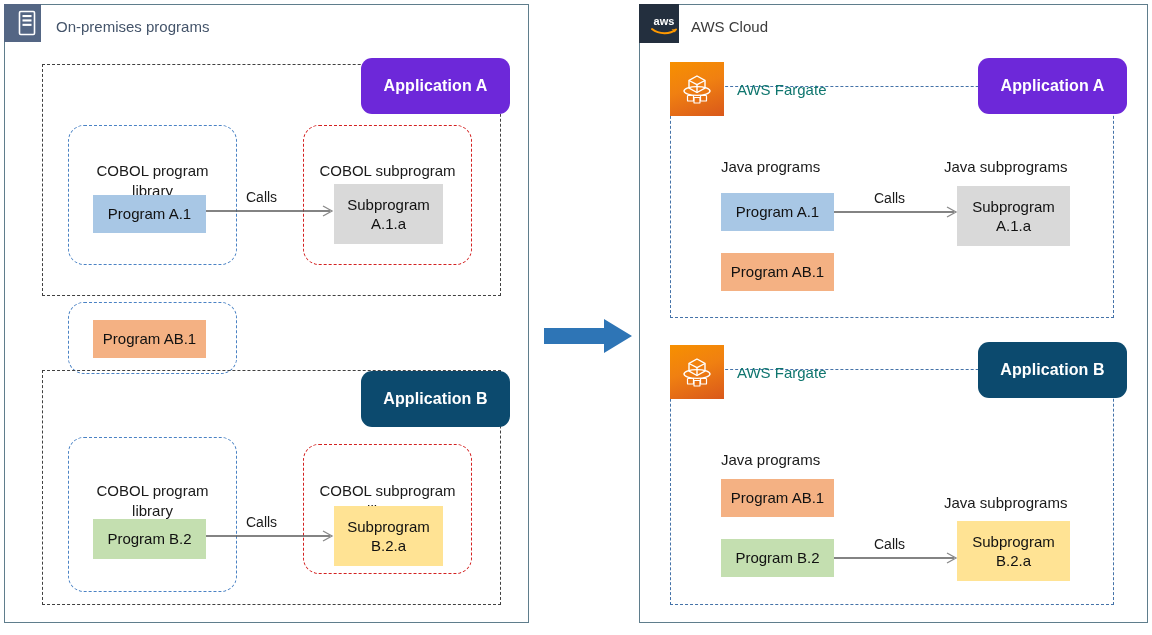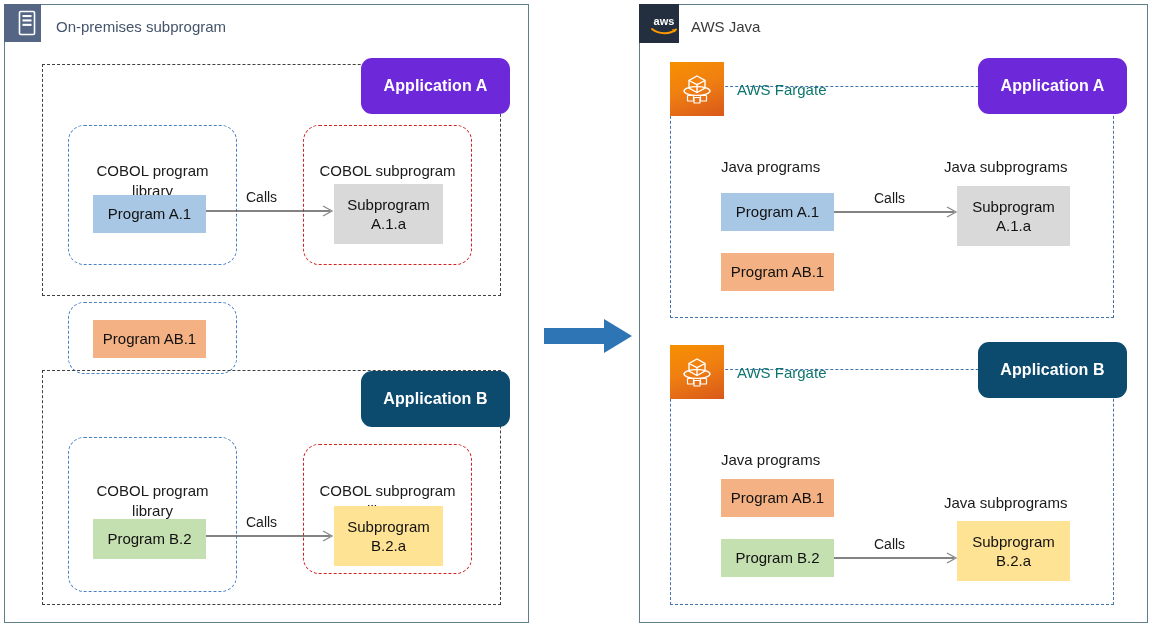--- a/index.html
+++ b/index.html
@@ -164,21 +164,21 @@
   <div class="panel panel-left"></div>
 
   <div class="hdr-icon hdr-icon-onprem">
     <svg width="20" height="26" viewBox="0 0 20 26" aria-hidden="true">
       <rect x="2.5" y="1.5" width="15" height="23" rx="1.2" fill="none" stroke="#ffffff" stroke-width="1.6"></rect>
       <rect x="5.5" y="5" width="9" height="2.1" fill="#ffffff"></rect>
       <rect x="5.5" y="9.4" width="9" height="2.1" fill="#ffffff"></rect>
       <rect x="5.5" y="13.8" width="9" height="2.1" fill="#ffffff"></rect>
     </svg>
   </div>
-  <div class="hdr-label hdr-label-onprem">On-premises subprogram</div>
+  <div class="hdr-label hdr-label-onprem">On-premises programs</div>
 
   <div class="app-bound" style="left:42px; top:64px; width:459px; height:232px;"></div>
 
   <div class="badge badge-a" style="left:361px; top:58px; width:149px; height:56px;">Application A</div>
 
   <div class="lib-box lib-blue" style="left:68px; top:125px; width:169px; height:140px;"></div>
   <div class="lib-title" style="left:68px; top:133px; width:169px;">COBOL program
 library</div>
   <div class="block c-blue" style="left:93px; top:195px; width:113px; height:38px;">Program A.1</div>
 
@@ -224,21 +224,21 @@
 
   <div class="panel panel-right"></div>
 
   <div class="hdr-icon hdr-icon-aws">
     <svg width="30" height="22" viewBox="0 0 30 22" aria-hidden="true">
       <text x="15" y="12" text-anchor="middle" fill="#ffffff" font-family="'Liberation Sans', sans-serif" font-size="11" font-weight="bold">aws</text>
       <path d="M3 16 C10 21.5 21 21.5 27 16.5" fill="none" stroke="#ff9900" stroke-width="2" stroke-linecap="round"></path>
       <polygon points="27,16.5 22.5,16.2 26,19.6" fill="#ff9900"></polygon>
     </svg>
   </div>
-  <div class="hdr-label hdr-label-aws">AWS Java</div>
+  <div class="hdr-label hdr-label-aws">AWS Cloud</div>
 
   <div class="fg-bound" style="left:670px; top:86px; width:444px; height:232px;"></div>
 
   <div class="fg-icon" style="left:670px; top:62px;">
     <svg width="36" height="36" viewBox="0 0 36 36" aria-hidden="true">
       <polygon points="18,5 26,9.5 26,17 18,21.5 10,17 10,9.5" fill="none" stroke="#ffffff" stroke-width="1.4"></polygon>
       <line x1="10" y1="9.5" x2="18" y2="13.6" stroke="#ffffff" stroke-width="1.4"></line>
       <line x1="26" y1="9.5" x2="18" y2="13.6" stroke="#ffffff" stroke-width="1.4"></line>
       <line x1="18" y1="13.6" x2="18" y2="21.5" stroke="#ffffff" stroke-width="1.4"></line>
       <ellipse cx="18" cy="20" rx="13" ry="4.4" fill="none" stroke="#ffffff" stroke-width="1.4"></ellipse>

